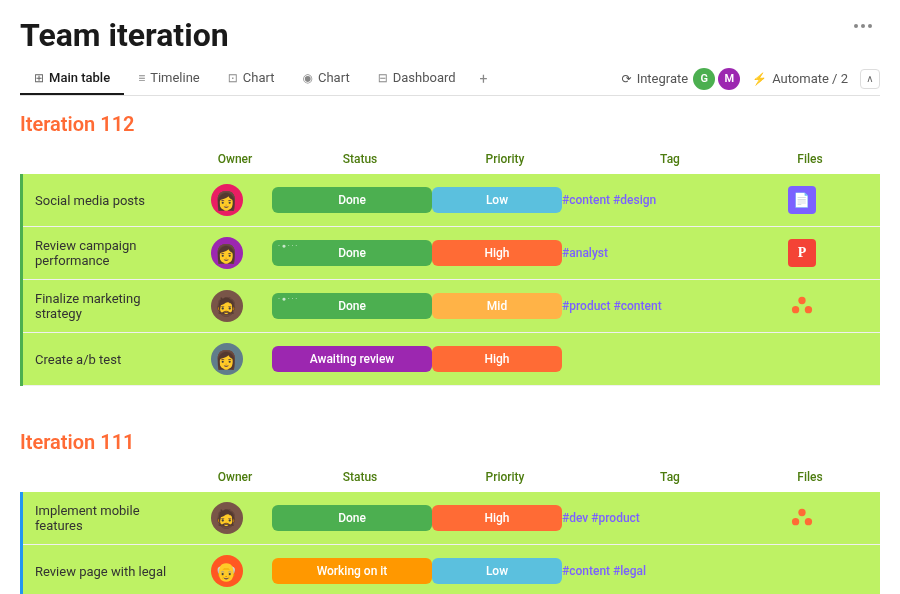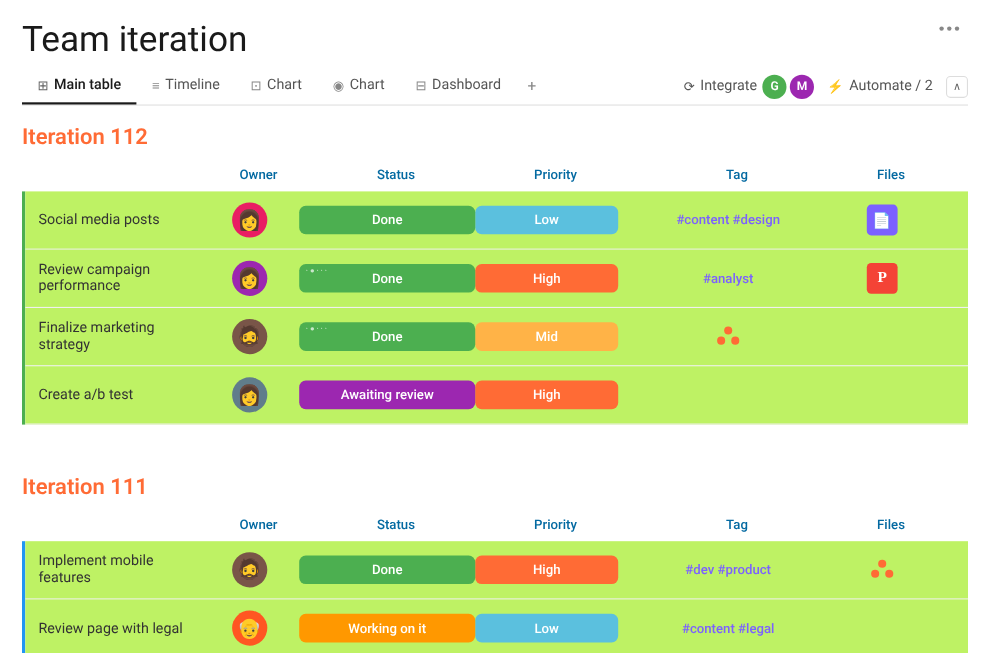--- a/index.html
+++ b/index.html
@@ -20,21 +20,21 @@
     
     .page-header {
       display: flex;
       justify-content: space-between;
       align-items: flex-start;
       margin-bottom: 8px;
     }
 
     .page-title {
       font-size: 32px;
-      font-weight: 400;
+      font-weight: 700;
       color: #1a1a1a;
     }
 
     .more-icon {
       display: flex;
       gap: 3px;
       align-items: center;
       padding: 8px;
       cursor: pointer;
     }
@@ -146,21 +146,21 @@
       font-size: 20px;
       font-weight: 600;
       color: #ff6b35;
       margin-bottom: 12px;
     }
 
     .table-header {
       display: grid;
       grid-template-columns: 1fr 90px 160px 130px 200px 80px 30px;
       padding: 4px 0;
-      color: #0369a1;
+      color: #4d7c0f;
       font-size: 12px;
       font-weight: 500;
       margin-left: 14px;
       margin-bottom: 4px;
     }
 
     .table-header .col-name {
       padding-left: 4px;
     }
 
@@ -225,21 +225,20 @@
       font-weight: 500;
       color: white;
       cursor: pointer;
     }
 
     .priority-low { background: #5BC0DE; }
     .priority-high { background: #FF6B35; }
     .priority-mid { background: #FFB347; }
 
     .tag-cell {
-      text-align: center;
       font-size: 12px;
       color: #7B61FF;
       font-weight: 500;
     }
 
     .files-cell {
       display: flex;
       justify-content: center;
       align-items: center;
     }
@@ -398,20 +397,21 @@
           </div>
           <div>
             <div class="status-badge status-done" style="position:relative;overflow:hidden;">
               <span>Done</span>
               <span style="position:absolute;top:2px;left:6px;font-size:7px;color:rgba(255,255,255,0.7);">· ● · · ·</span>
             </div>
           </div>
           <div>
             <div class="priority-badge priority-mid">Mid</div>
           </div>
+          <div class="tag-cell">#product #content</div>
           <div class="files-cell">
             <div class="asana-icon">
               <svg width="22" height="22" viewBox="0 0 24 24" xmlns="http://www.w3.org/2000/svg">
                 <circle cx="12" cy="6" r="4" fill="#FF6B35"></circle>
                 <circle cx="5" cy="16" r="4" fill="#FF6B35"></circle>
                 <circle cx="19" cy="16" r="4" fill="#FF6B35"></circle>
               </svg>
             </div>
           </div>
           <div></div>

